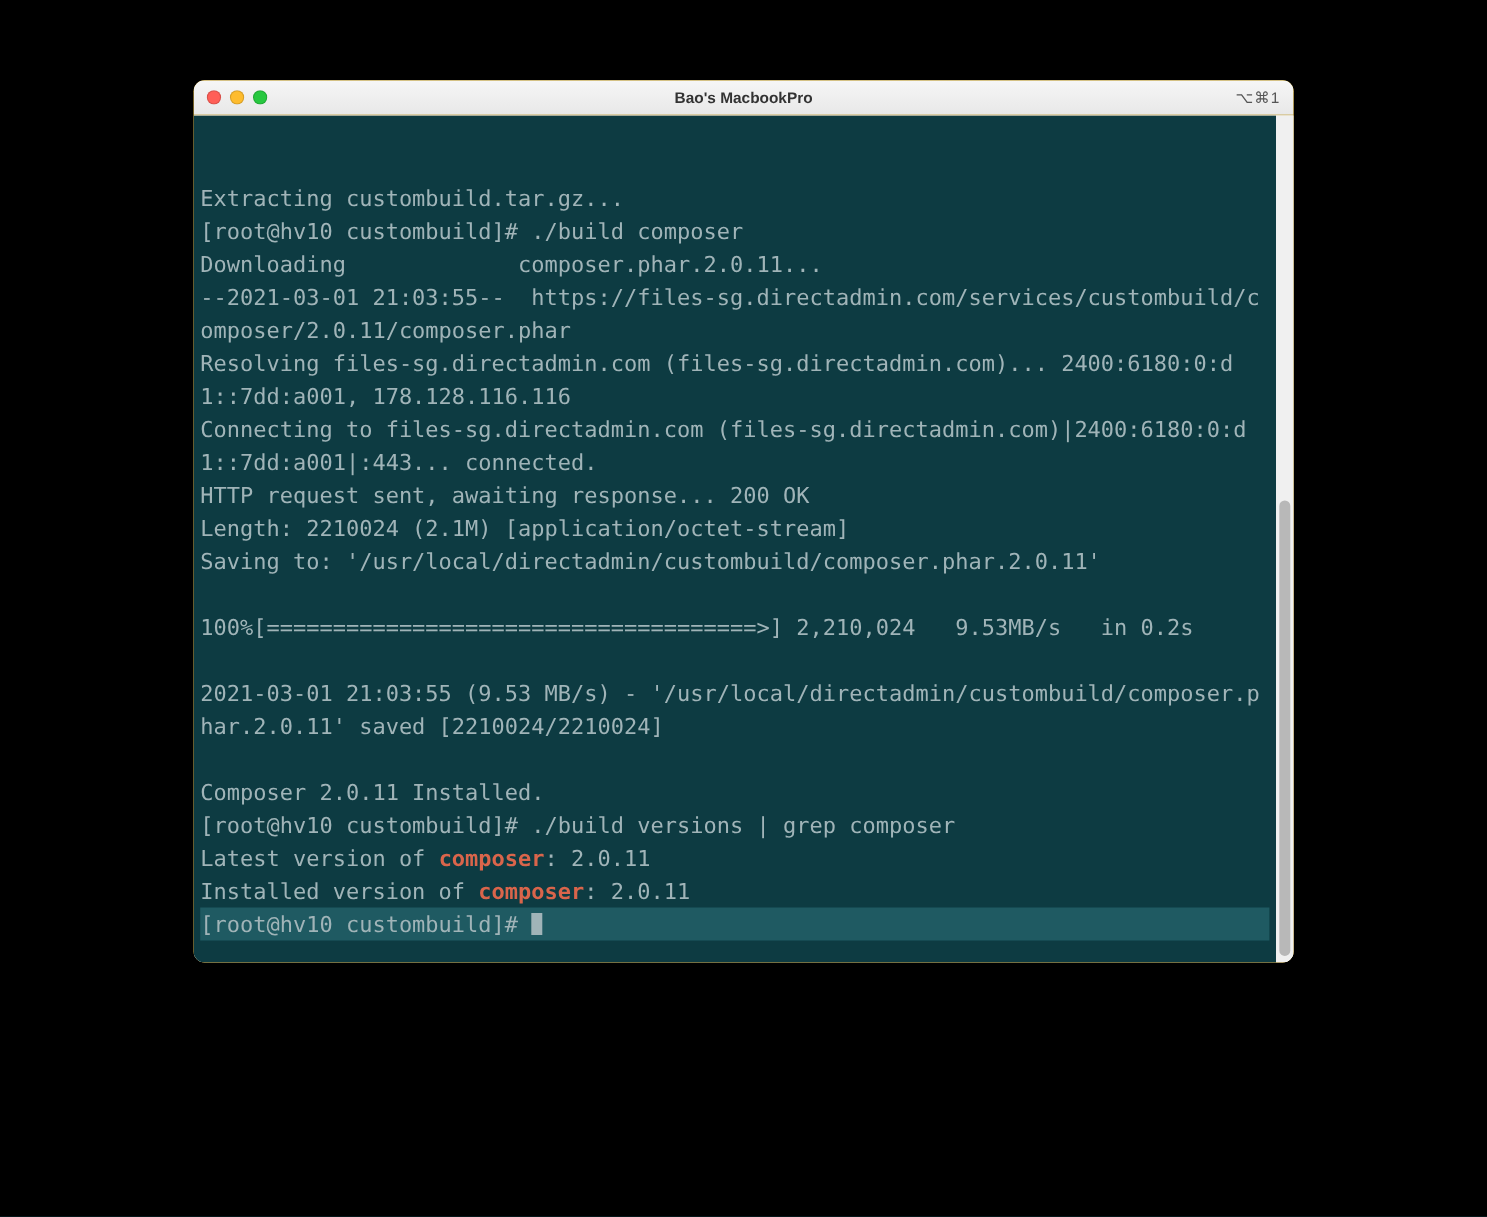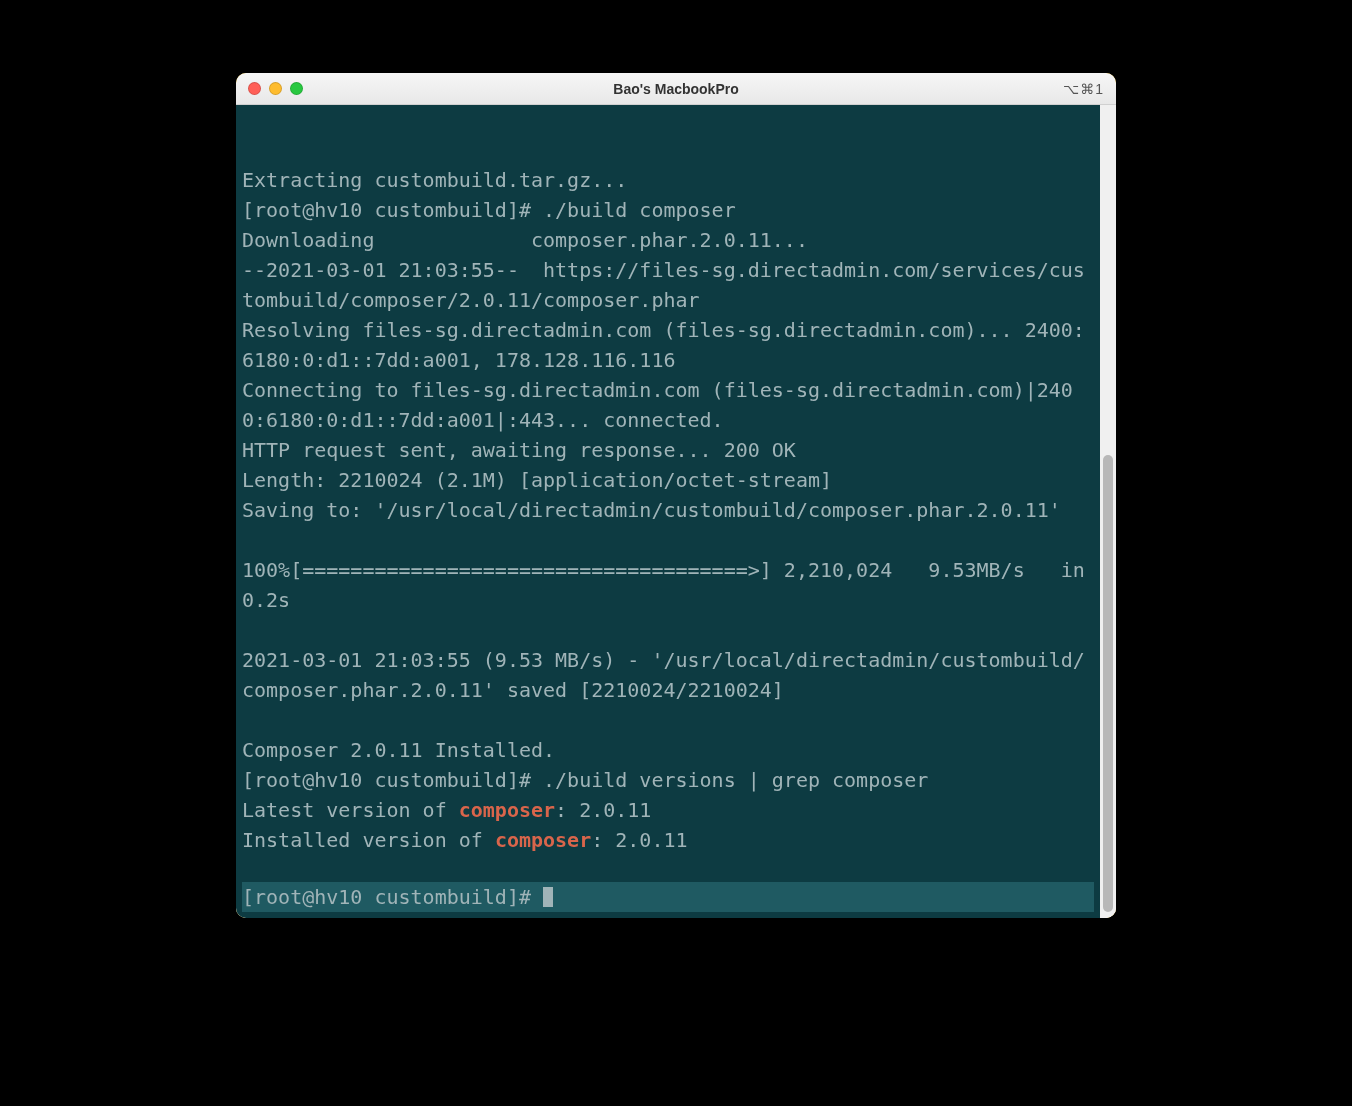--- a/index.html
+++ b/index.html
@@ -7,21 +7,21 @@
     background: #000;
     width: 1352px;
     height: 1106px;
     display: flex;
     align-items: flex-start;
     justify-content: center;
     padding-top: 73px;
     font-family: -apple-system, BlinkMacSystemFont, "Segoe UI", sans-serif;
   }
   .window {
-    width: 880px;
+    width: 1000px;
     background: #eab308;
     border-radius: 10px;
     overflow: hidden;
     box-shadow: 0 20px 60px rgba(0,0,0,0.5);
   }
   .titlebar {
     height: 32px;
     background: linear-gradient(#f6f6f6, #e8e8e8);
     border-bottom: 1px solid #d0d0d0;
     display: flex;
@@ -87,21 +87,20 @@
     top: 350px;
     bottom: 6px;
     background: #b8b8b8;
     border-radius: 5px;
   }
   .hl { color: #d9654b; font-weight: 600; margin-top: 20px; }
   .cursor-line {
     background: #1f5a62;
     display: inline-block;
     width: 100%;
-    margin-top: 27px;
   }
   .cursor {
     display: inline-block;
     width: 10px;
     height: 20px;
     background: #a0b4b8;
     vertical-align: middle;
     margin-bottom: 3px;
   }
   .line { display: block; }

